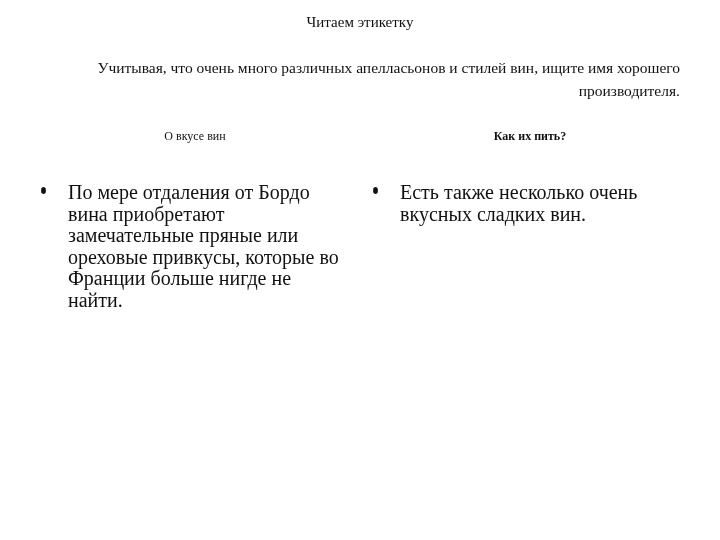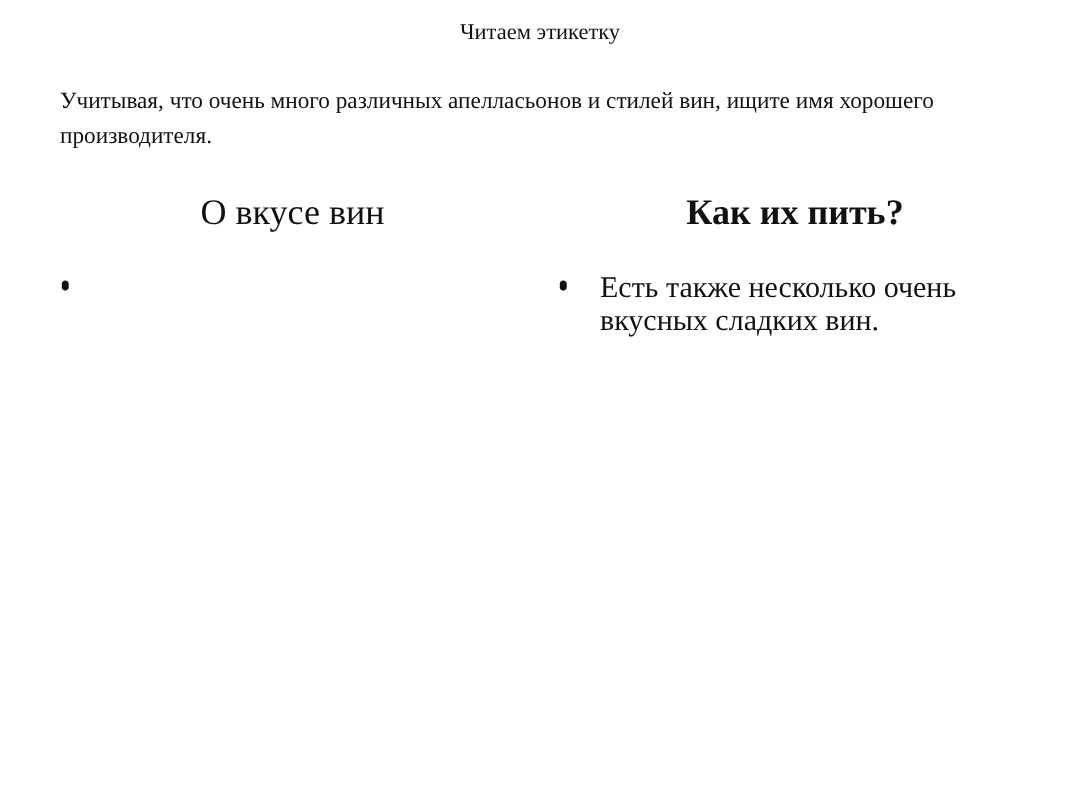--- a/index.html
+++ b/index.html
@@ -1,22 +1,22 @@
 <!DOCTYPE html>
 <html><head>
 <meta charset="utf-8">
 <style>
   html, body { margin: 0; padding: 0; background: #ffffff; }
   body { width: 720px; height: 540px; position: relative; overflow: hidden;
          font-family: "Liberation Serif", "DejaVu Serif", serif; color: #111; }
   .title { position: absolute; top: 14px; left: 0; width: 720px; text-align: center;
            font-size: 15px; }
-  .subtitle { position: absolute; top: 56px; left: 40px; width: 640px; text-align: left;
+  .subtitle { position: absolute; top: 56px; left: 40px; width: 640px; text-align: right;
               font-size: 15.5px; line-height: 23px; }
-  .col-head { position: absolute; top: 129px; font-size: 24px; text-align: center; }
+  .col-head { position: absolute; top: 129px; font-size: 12px; text-align: center; }
   .col-head.left { left: 40px; width: 310px; }
   .col-head.right { left: 370px; width: 320px; font-weight: bold; }
   ul.bullets { position: absolute; margin: 0; padding: 0; list-style: none;
                font-size: 20px; line-height: 21.6px; }
   ul.bullets.left { top: 180px; left: 40px; width: 310px; }
   ul.bullets.right { top: 180px; left: 372px; width: 320px; }
   ul.bullets li { position: relative; padding-left: 28px; margin-bottom: 2px; }
   .bullet { position: absolute; left: 0; top: 0; font-size: 20px; }
 </style>
 </head>
@@ -27,20 +27,21 @@
 
 <div class="col-head left">О вкусе вин</div>
 <div class="col-head right">Как их пить?</div>
 
 <ul class="bullets left">
   <li>
     <span class="bullet">•</span>
   </li>
   <li>
     <span class="bullet">•</span>
+    <span>По мере отдаления от Бордо вина приобретают замечательные пряные или ореховые привкусы, которые во Франции больше нигде не найти.</span>
   </li>
 </ul>
 
 <ul class="bullets right">
   <li>
     <span class="bullet">•</span>
   </li>
   <li>
     <span class="bullet">•</span>
     <span>Есть также несколько очень вкусных сладких вин.</span>

